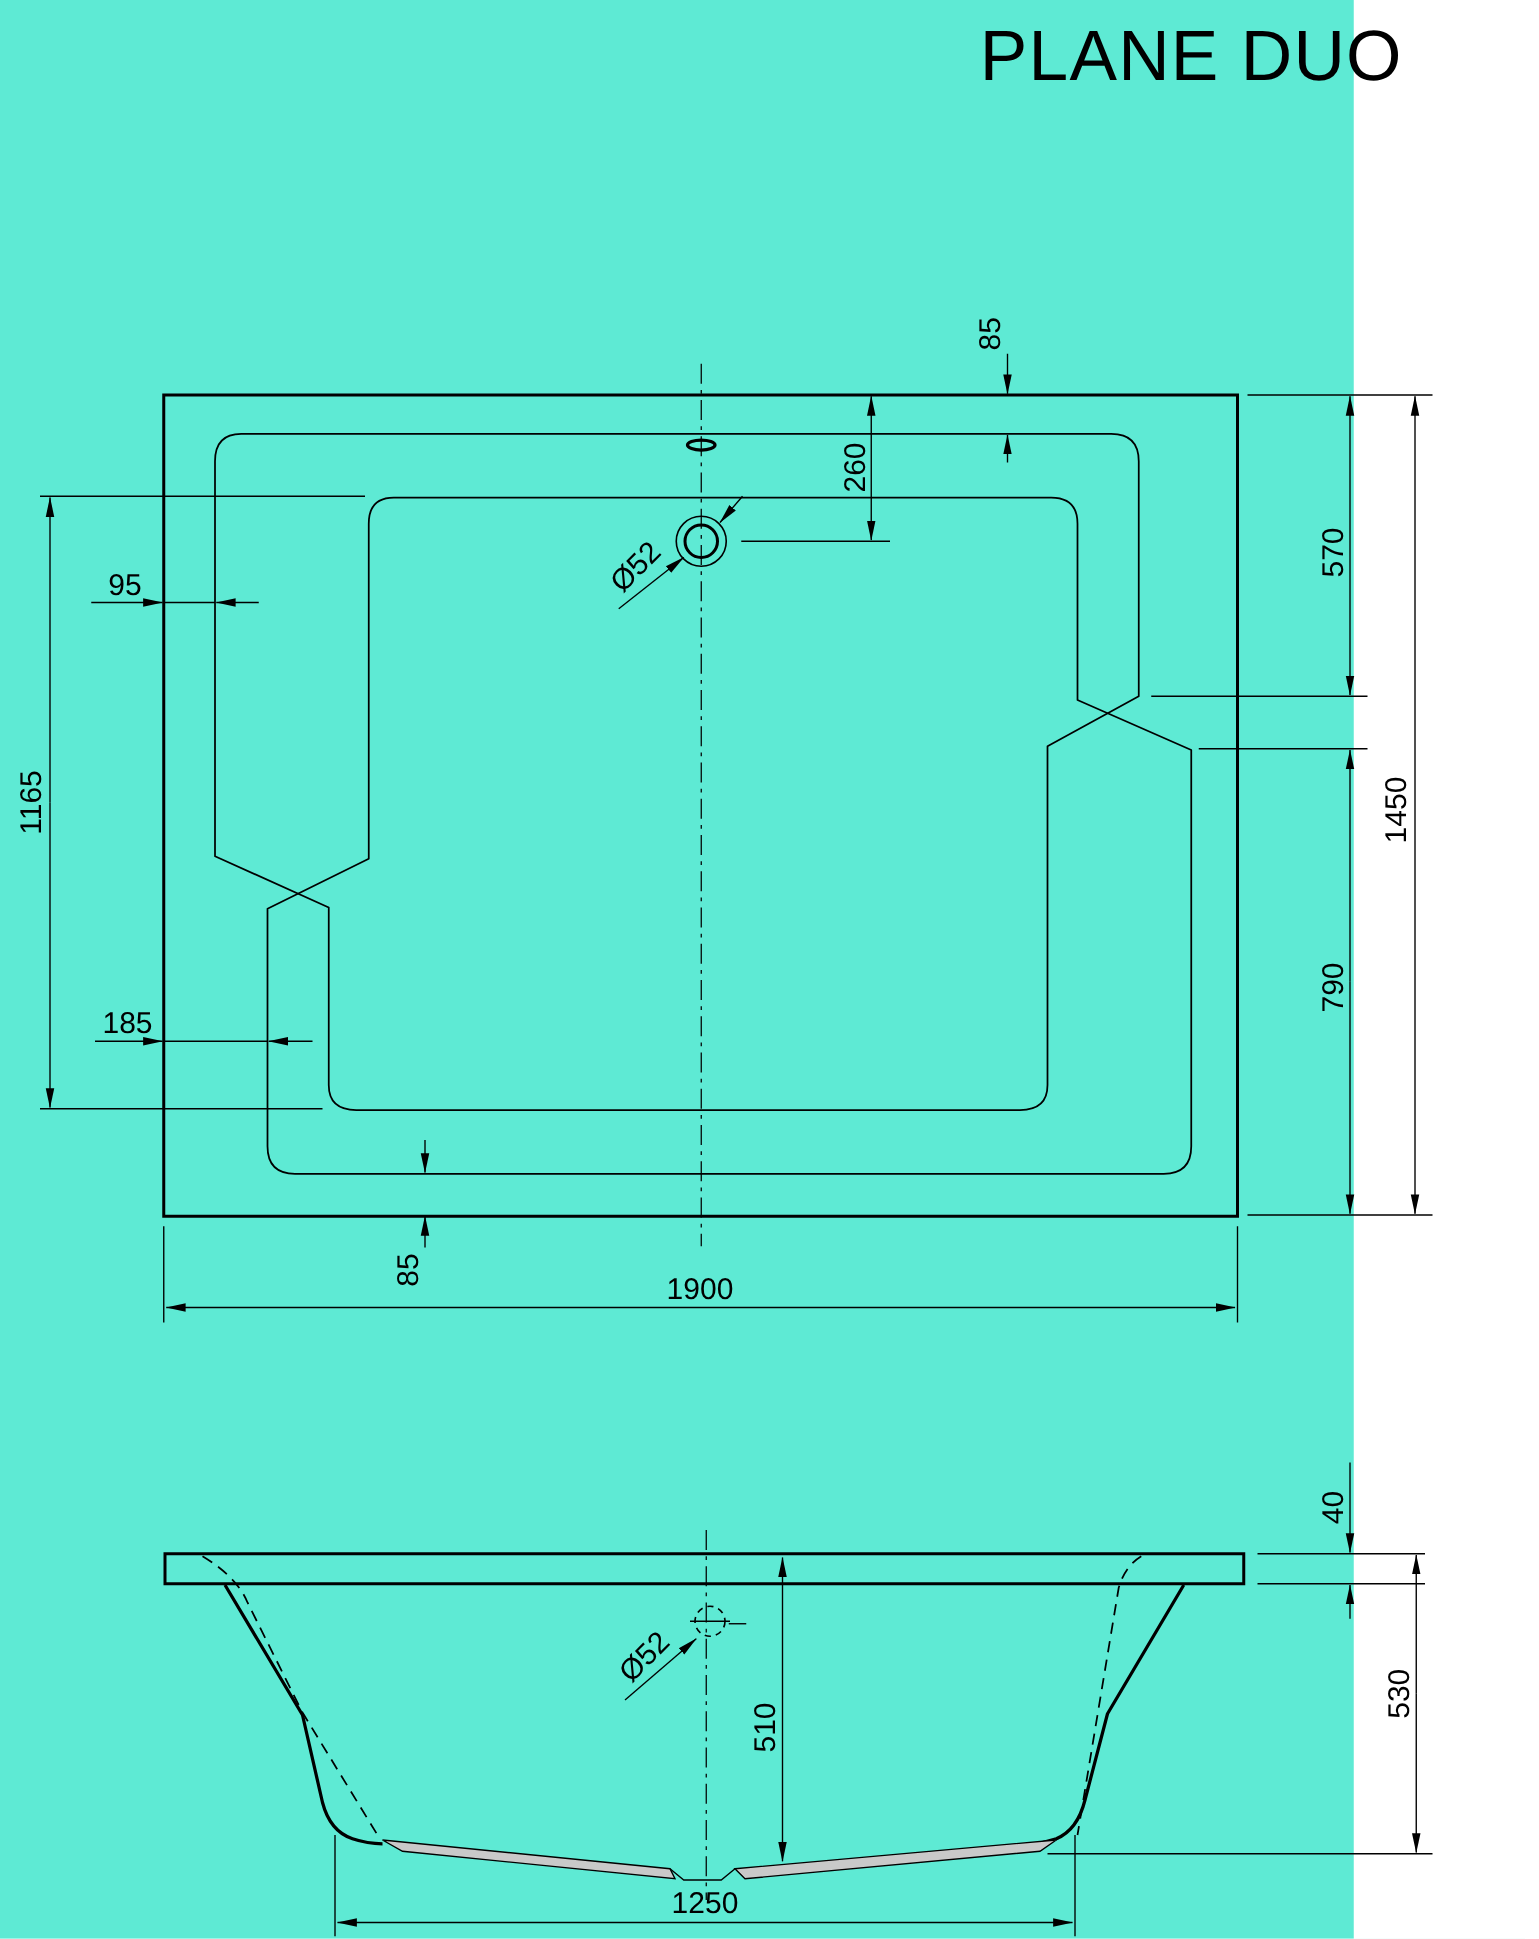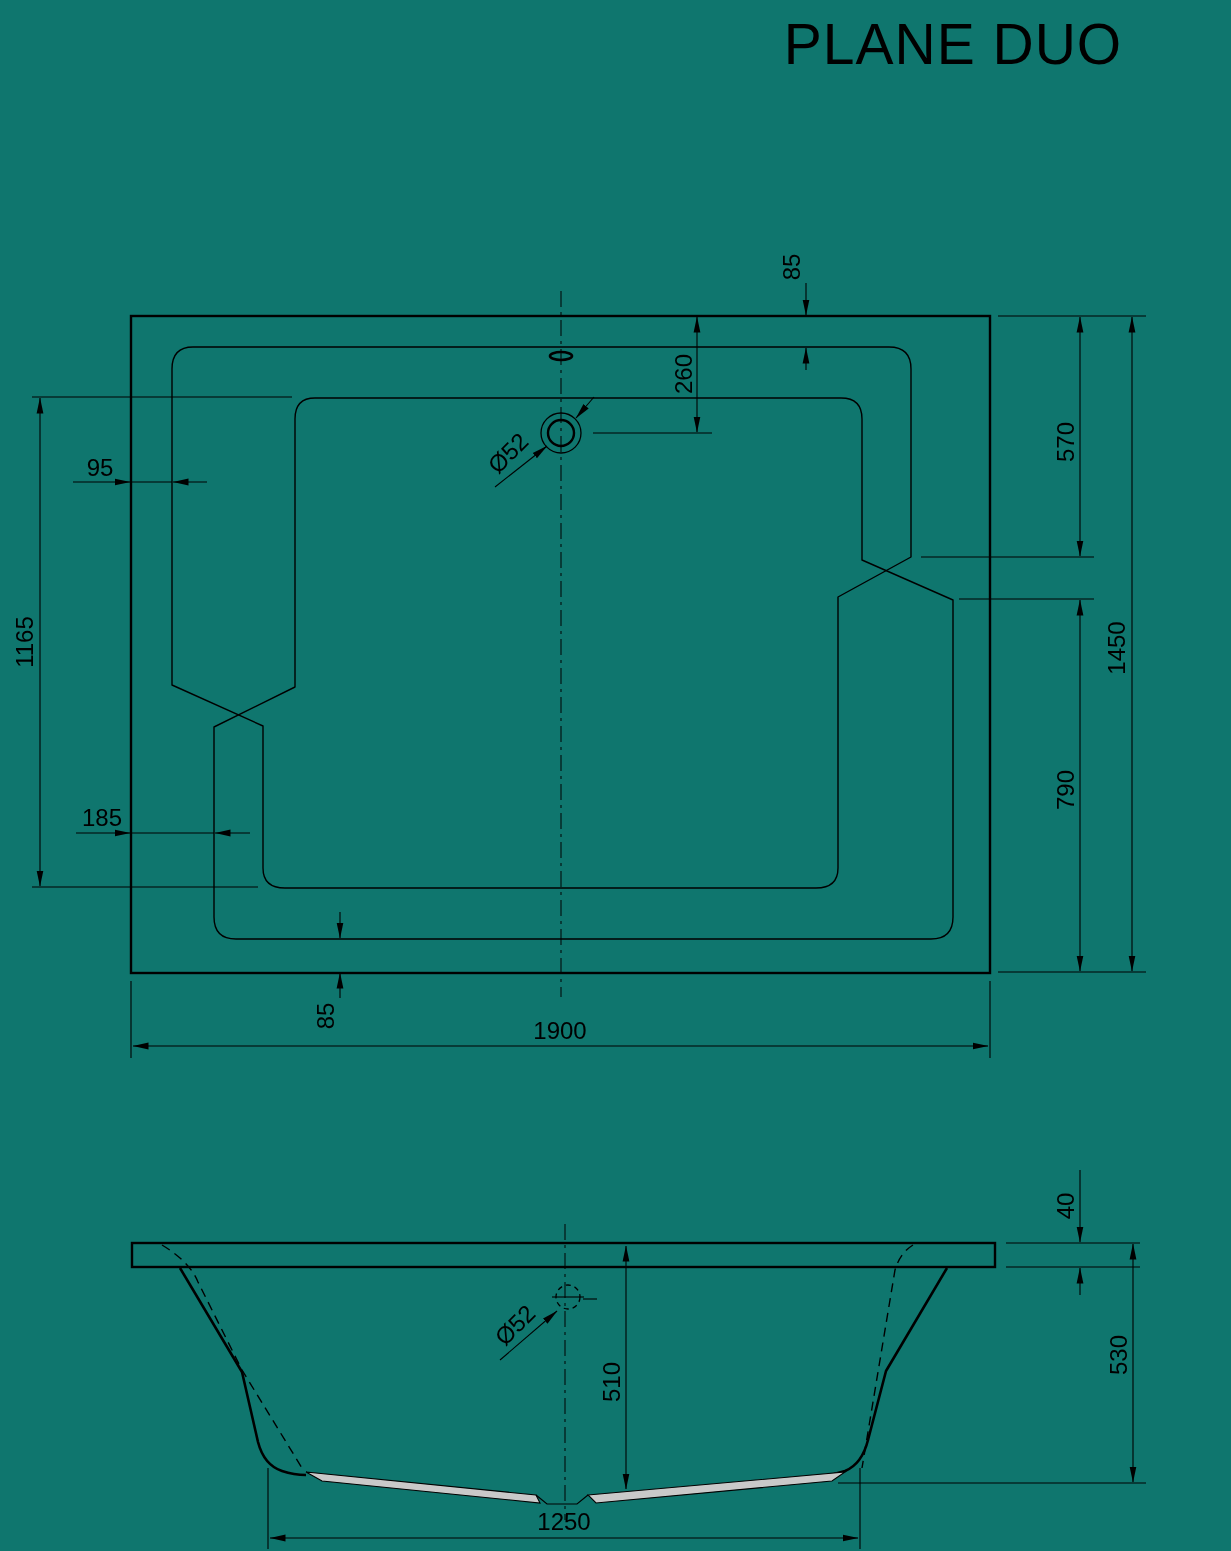--- a/index.html
+++ b/index.html
@@ -1,16 +1,16 @@
 <!DOCTYPE html>
 <html><head>
 <meta charset="utf-8">
 <style>
   html,body{margin:0;padding:0;background:#ffffff;}
-  .sheet{position:relative;width:1231px;height:1551px;background:#0f766e;font-family:"Liberation Sans",sans-serif;}
+  .sheet{position:relative;width:1083px;height:1551px;background:#5eead4;font-family:"Liberation Sans",sans-serif;}
   svg{display:block;}
   text{fill:#000;font-family:"Liberation Sans",sans-serif;}
   .dim-text{font-size:24px;}
   .title-text{font-size:57px;letter-spacing:1px;}
   .thick{stroke:#000;stroke-width:2.4;fill:none;}
   .wall{stroke:#000;stroke-width:2.6;fill:none;stroke-linejoin:round;}
   .thin{stroke:#000;stroke-width:1.4;fill:none;stroke-linejoin:round;}
   .dim{stroke:#000;stroke-width:1.1;fill:none;}
   .ext{stroke:#000;stroke-width:1.1;fill:none;}
   .hidden-edge{stroke:#000;stroke-width:1.4;fill:none;stroke-dasharray:9 6;}

